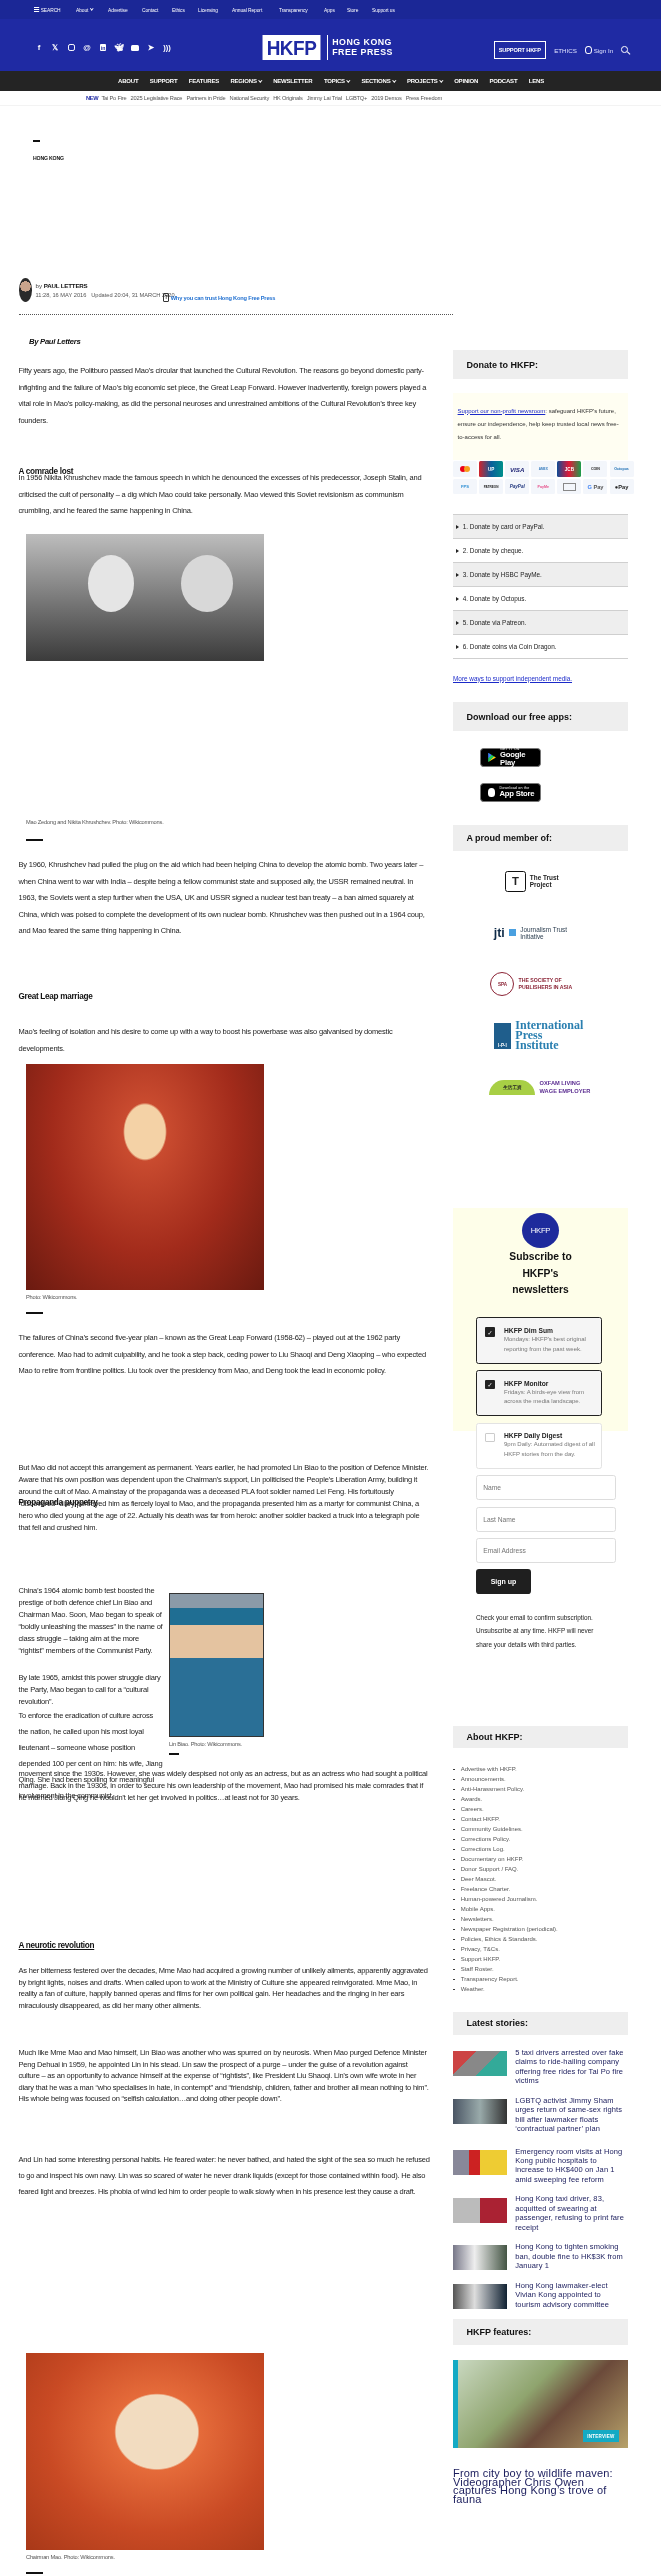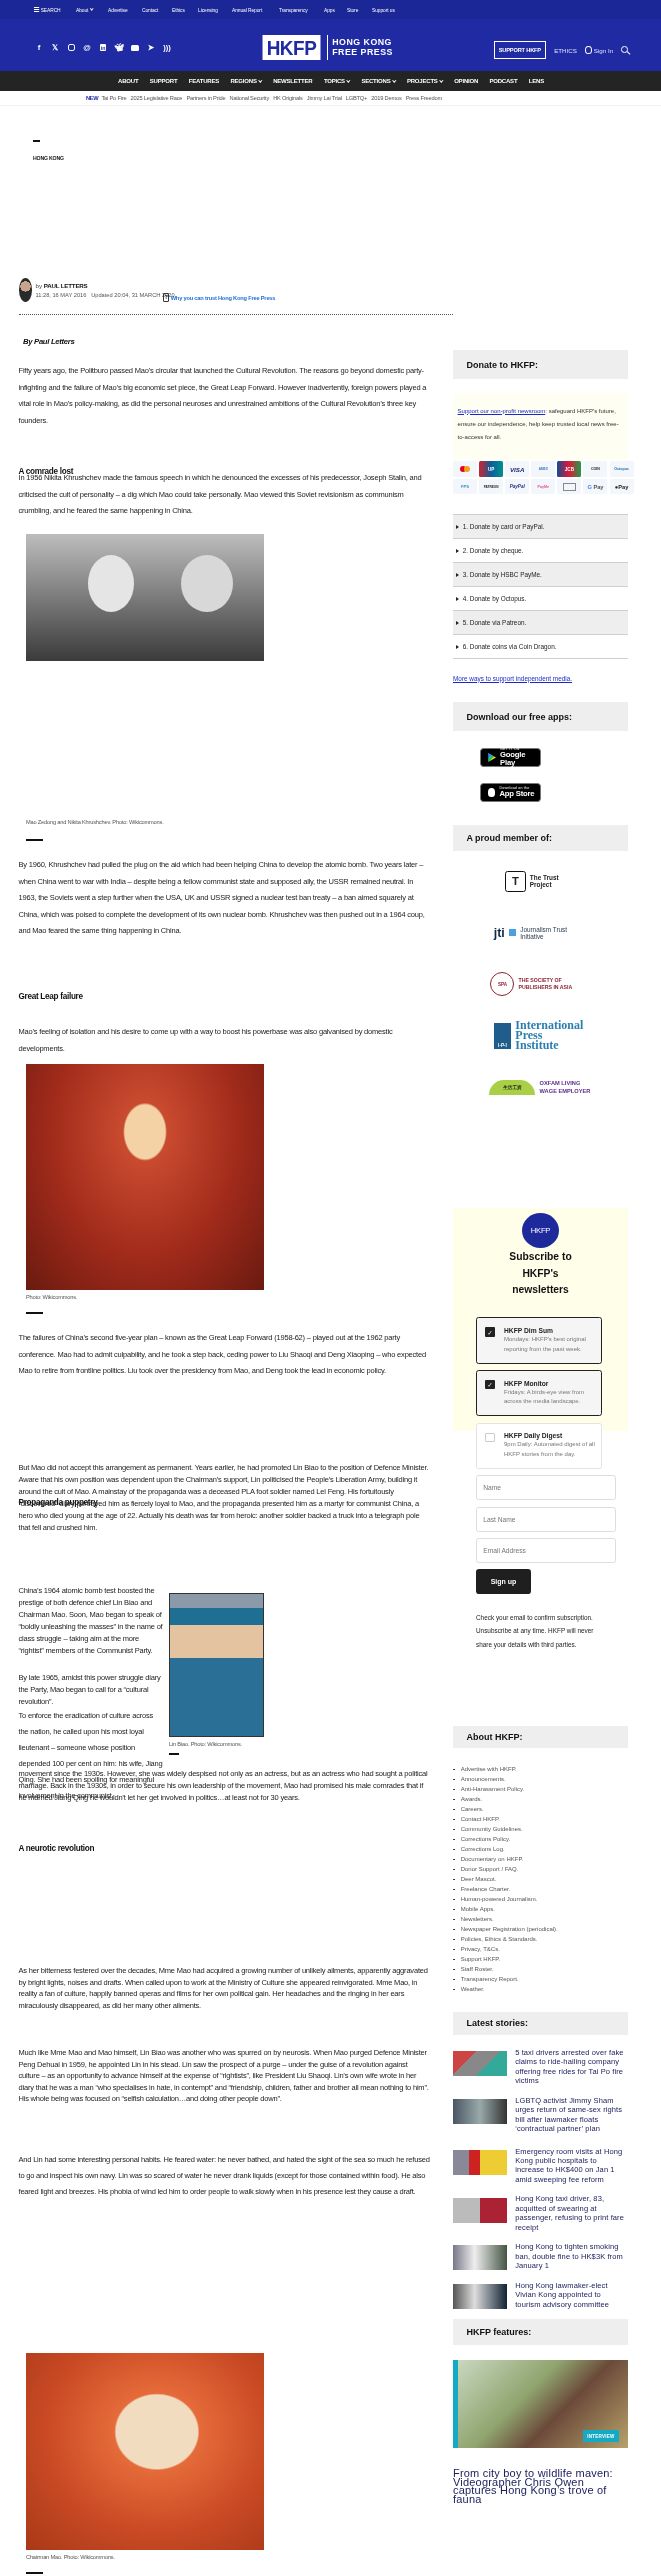--- a/index.html
+++ b/index.html
@@ -47,21 +47,21 @@
   .byline { position: absolute; left: 19px; top: 278px; display: flex; align-items: center; }
   .avatar { width: 13.4px; height: 24px; border-radius: 50%; background: radial-gradient(circle at 50% 35%, #c9a48c 0 30%, #2a2a2a 31%); }
   .by-text { margin-left: 3.1px; }
   .by-name { font-size: 6.2px; color: #444; }
   .by-name b { color: #111; letter-spacing: -0.2px; }
   .by-date { font-size: 5.7px; color: #555; margin-top: 3.1px; }
   .trust { position: absolute; left: 144px; top: 15px; display: flex; align-items: center; gap: 1.5px; white-space: nowrap; }
   .trust-ico { width: 6.2px; height: 9.3px; border: 0.8px solid #333; border-radius: 1px; font-size: 4.6px; font-weight: bold; color: #333; display: flex; align-items: center; justify-content: center; }
   .trust-link { color: #1f6fd0; font-size: 5.7px; font-weight: bold; letter-spacing: -0.2px; }
   .dotted { position: absolute; left: 19px; top: 314px; width: 434px; border-top: 0.5px dotted #555; }
-  .byl2 { font-size: 7.7px; font-weight: bold; font-style: italic; color: #111; margin-left: 4px; letter-spacing: -0.3px; }
+  .byl2 { font-size: 7.7px; font-weight: bold; font-style: italic; color: #111; margin-left: 10px; letter-spacing: -0.3px; }
   .p { font-size: 7.5px; line-height: 16.5px; color: #222; letter-spacing: -0.2px; }
   .h { font-size: 8.2px; font-weight: bold; color: #111; letter-spacing: -0.3px; }
   .cap { font-size: 5.7px; color: #555; letter-spacing: -0.2px; }
   .cap-bar { width: 16.5px; height: 2.1px; background: #111; }
   .img { background: #888; border-radius: 0; }
 
   
   .sidebar { position: absolute; left: 453px; top: 350px; width: 175px; }
   .sb-head { background: #eee; height: 29px; display: flex; align-items: center; padding-left: 13.4px; font-size: 9px; font-weight: bold; color: #111; }
   .donate-box { background: #fffef2; margin-top: 14.4px; padding: 0 4.6px; height: 67px; padding-top: 11.3px; font-size: 6px; line-height: 13px; color: #333; }
@@ -232,41 +232,41 @@
   <p class="p" style="position:absolute;left:18.5px;top:470px;width:412px;">In 1956 Nikita Khrushchev made the famous speech in which he denounced the excesses of his predecessor, Joseph Stalin, and criticised the cult of personality – a dig which Mao could take personally. Mao viewed this Soviet revisionism as communism crumbling, and he feared the same happening in China.</p>
 
   <div class="img" style="position:absolute;left:26px;top:534px;width:238px;height:127px;background:linear-gradient(180deg,#bdbdbd,#6e6e6e 60%,#3b3b3b);">
     <div style="position:absolute;left:62px;top:20.6px;width:46px;height:57px;border-radius:50%;background:#e5e5e5;"></div>
     <div style="position:absolute;left:155px;top:20.6px;width:52px;height:57px;border-radius:50%;background:#d8d8d8;"></div>
   </div>
   <div class="cap" style="position:absolute;left:26px;top:819px;">Mao Zedong and Nikita Khrushchev. Photo: Wikicommons.</div>
   <div class="cap-bar" style="position:absolute;left:26px;top:839px;"></div>
 
   <p class="p" style="position:absolute;left:18.5px;top:857px;width:412px;">By 1960, Khrushchev had pulled the plug on the aid which had been helping China to develop the atomic bomb. Two years later – when China went to war with India – despite being a fellow communist state and supposed ally, the USSR remained neutral. In 1963, the Soviets went a step further when the USA, UK and USSR signed a nuclear test ban treaty – a ban aimed squarely at China, which was poised to complete the development of its own nuclear bomb. Khrushchev was then pushed out in a 1964 coup, and Mao feared the same thing happening in China.</p>
-  <h3 class="h" style="position:absolute;left:18.5px;top:992px;">Great Leap failure</h3>
+  <h3 class="h" style="position:absolute;left:18.5px;top:992px;">Great Leap marriage</h3>
   <p class="p" style="position:absolute;left:18.5px;top:1024px;width:412px;">Mao’s feeling of isolation and his desire to come up with a way to boost his powerbase was also galvanised by domestic developments.</p>
 
   <div class="img" style="position:absolute;left:26px;top:1064px;width:238px;height:226px;background:radial-gradient(ellipse at 50% 30%,#f4d2a6 0 12%,#c94b2f 13%,#a22b1b 55%,#6a1a10);"></div>
   <div class="cap" style="position:absolute;left:26px;top:1294px;">Photo: Wikicommons.</div>
   <div class="cap-bar" style="position:absolute;left:26px;top:1312px;"></div>
 
   <p class="p" style="position:absolute;left:18.5px;top:1330px;width:412px;">The failures of China’s second five-year plan – known as the Great Leap Forward (1958-62) – played out at the 1962 party conference. Mao had to admit culpability, and he took a step back, ceding power to Liu Shaoqi and Deng Xiaoping – who expected Mao to retire from frontline politics. Liu took over the presidency from Mao, and Deng took the lead in economic policy.</p>
   <h3 class="h" style="position:absolute;left:18.5px;top:1498px;text-align:right;">Propaganda puppetry</h3>
   <p class="p" style="position:absolute;left:18.5px;top:1462px;width:412px;line-height:12px;">But Mao did not accept this arrangement as permanent. Years earlier, he had promoted Lin Biao to the position of Defence Minister. Aware that his own position was dependent upon the Chairman’s support, Lin politicised the People’s Liberation Army, building it around the cult of Mao. A mainstay of the propaganda was a deceased PLA foot soldier named Lei Feng. His fortuitously “discovered” diary portrayed him as fiercely loyal to Mao, and the propaganda presented him as a martyr for communist China, a hero who died young at the age of  22. Actually his death was far from heroic: another soldier backed a truck into a telegraph pole that fell and crushed him.</p>
 
   <p class="p" style="position:absolute;left:18.5px;top:1585px;width:146px;line-height:12px;">China’s 1964 atomic bomb test boosted the prestige of both defence chief Lin Biao and Chairman Mao. Soon, Mao began to speak of “boldly unleashing the masses” in the name of class struggle – taking aim at the more “rightist” members of the Communist Party.</p>
   <p class="p" style="position:absolute;left:18.5px;top:1672px;width:146px;line-height:12px;">By late 1965, amidst this power struggle diary the Party, Mao began to call for a “cultural revolution”.</p>
   <p class="p" style="position:absolute;left:18.5px;top:1708px;width:146px;line-height:16px;">To enforce the eradication of culture across the nation, he called upon his most loyal lieutenant – someone whose position depended 100 per cent on him: his wife, Jiang Qing. She had been spoiling for meaningful involvement in the communist</p>
   <p class="p" style="position:absolute;left:18.5px;top:1768px;width:412px;line-height:12px;">movement since the 1930s. However, she was widely despised not only as an actress, but as an actress who had sought a political marriage. Back in the 1930s, in order to secure his own leadership of the movement, Mao had promised his male comrades that if he married Jiang Qing he wouldn’t let her get involved in politics…at least not for 30 years.</p>
 
   <div class="img" style="position:absolute;left:169px;top:1593px;width:95px;height:144px;background:linear-gradient(180deg,#8a9aa8 0 10%,#1f6e93 10% 22%,#e4c3a0 22% 45%,#2a6f96 45%);border:0.5px solid #333;"></div>
   <div class="cap" style="position:absolute;left:169px;top:1741px;">Lin Biao. Photo: Wikicommons.</div>
   <div class="cap-bar" style="position:absolute;left:169px;top:1753px;width:10.3px;"></div>
 
-  <h3 class="h" style="position:absolute;left:18.5px;top:1844px;">A neurotic revolution</h3>
+  <h3 class="h" style="position:absolute;left:18.5px;top:1941px;text-decoration:underline;">A neurotic revolution</h3>
   <p class="p" style="position:absolute;left:18.5px;top:1965px;width:412px;line-height:11.6px;">As her bitterness festered over the decades, Mme Mao had acquired a growing number of unlikely ailments, apparently aggravated by bright lights, noises and drafts. When called upon to work at the Ministry of Culture she appeared reinvigorated. Mme Mao, in reality a fan of culture, happily banned operas and films for her own political gain. Her headaches and the ringing in her ears miraculously disappeared, as did her many other ailments.</p>
   <p class="p" style="position:absolute;left:18.5px;top:2047px;width:412px;line-height:11.6px;">Much like Mme Mao and Mao himself, Lin Biao was another who was spurred on by neurosis. When Mao purged Defence Minister Peng Dehuai in 1959, he appointed Lin in his stead. Lin saw the prospect of a purge – under the guise of a revolution against culture – as an opportunity to advance himself at the expense of “rightists”, like President Liu Shaoqi. Lin’s own wife wrote in her diary that he was a man “who specialises in hate, in contempt” and “friendship, children, father and brother all mean nothing to him”. His whole being was focused on “selfish calculation…and doing other people down”.</p>
   <p class="p" style="position:absolute;left:18.5px;top:2152px;width:412px;line-height:16px;">And Lin had some interesting personal habits. He feared water: he never bathed, and hated the sight of the sea so much he refused to go and inspect his own navy. Lin was so scared of water he never drank liquids (except for those contained within food). He also feared light and breezes. His phobia of wind led him to order people to walk slowly when in his presence lest they cause a draft.</p>
 
   <div class="img" style="position:absolute;left:26px;top:2353px;width:238px;height:197px;background:radial-gradient(ellipse at 55% 40%,#f2dcc0 0 22%,#e56b3a 23%,#c94a24 60%,#a83818);"></div>
   <div class="cap" style="position:absolute;left:26px;top:2554px;">Chairman Mao. Photo: Wikicommons.</div>
   <div class="cap-bar" style="position:absolute;left:26px;top:2572px;"></div>
 
 </div>
 

